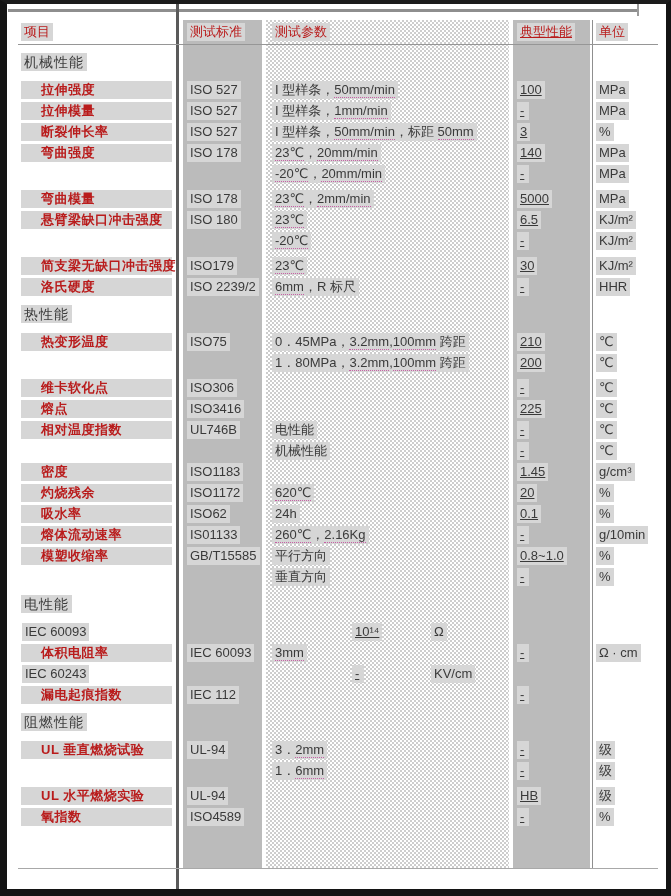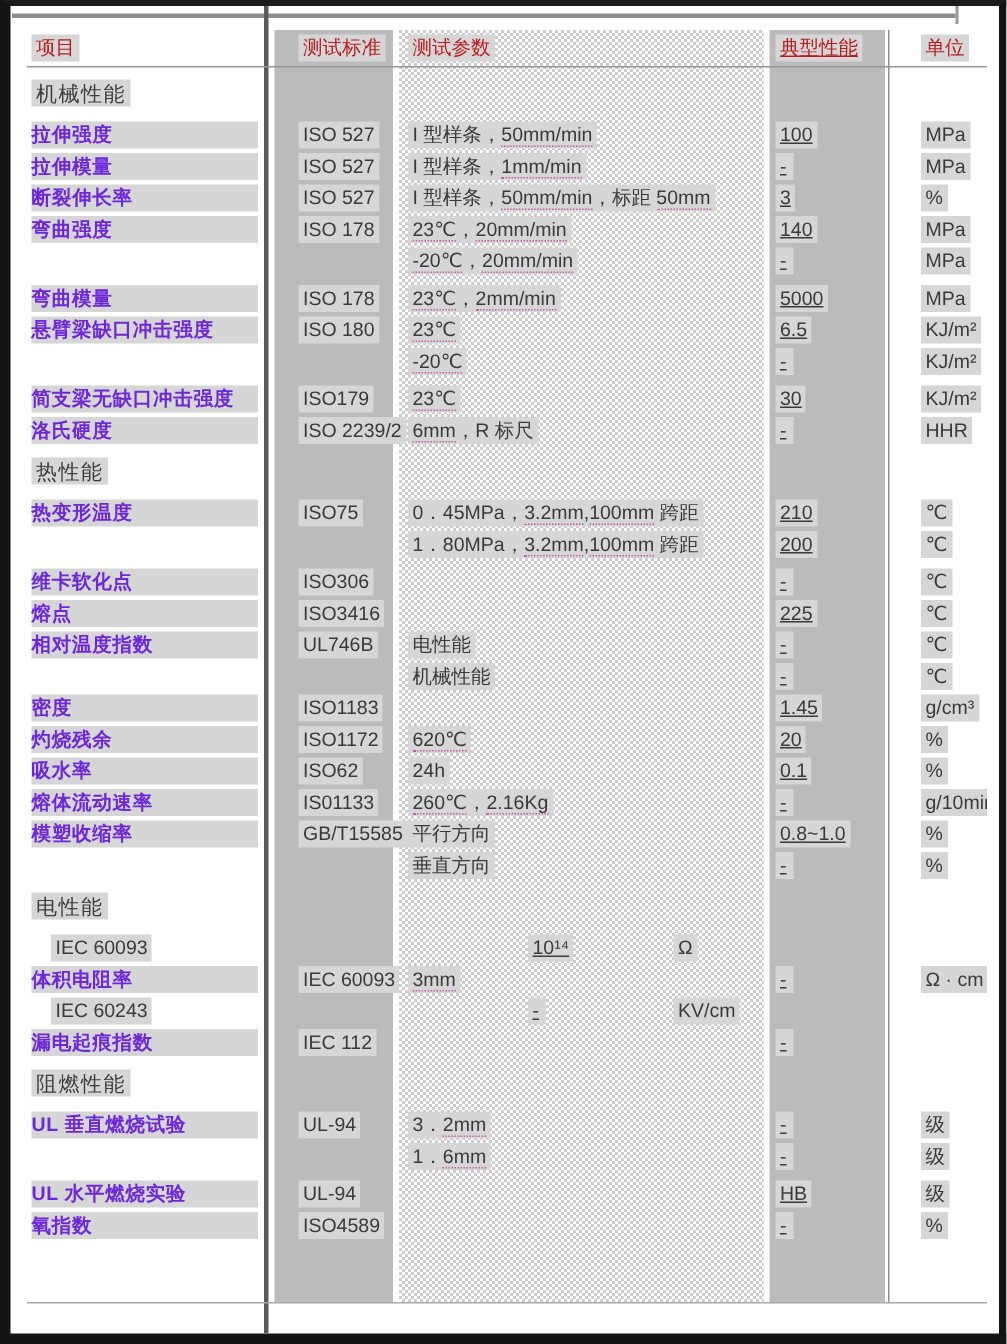--- a/index.html
+++ b/index.html
@@ -29,31 +29,31 @@
   .vline-unit{position:absolute;left:574px;top:0;width:1px;height:100%;background:#8f8f8f;z-index:0;}
 
   .hrow,.row{display:flex;position:relative;z-index:1;}
   .hrow{height:24px;align-items:center;border-bottom:1px solid #969696;}
   .row{height:21px;align-items:flex-end;}
   .row.section{height:22px;margin:6px 0;}
   .row.gap{margin-top:4px;}
 
   .c{box-sizing:border-box;height:100%;display:flex;align-items:center;overflow:visible;white-space:nowrap;}
   .c1{width:165px;padding-left:3px;}
-  .c2{width:83px;padding-left:16px;}
+  .c2{width:83px;padding-left:4px;}
   .c3{width:246px;padding-left:6px;}
   .c4{width:82px;padding-left:5px;}
-  .c5{width:64px;padding-left:20px;}
+  .c5{width:64px;padding-left:2px;}
 
   .hl{background:#d6d6d6;padding:1px 3px;font-size:13px;color:#3a3a3a;line-height:16px;}
   .hdr{font-size:13px;color:#b91c1c;}
   .name-hl{
     background:#d6d6d6;display:block;width:151px;margin-left:0;
-    font-weight:bold;font-size:13px;color:#6d28d9;line-height:18px;height:18px;
-    padding-left:0;box-sizing:border-box;letter-spacing:0.5px;
+    font-weight:bold;font-size:13px;color:#b91c1c;line-height:18px;height:18px;
+    padding-left:20px;box-sizing:border-box;letter-spacing:0.5px;
   }
   .section-label{font-size:14px;color:#3d3d3d;letter-spacing:1px;}
   .params .sq{border-bottom:1px dotted #c75fa5;padding-bottom:0px;}
   .c4 .hl{min-width:6px;text-decoration:underline;}
 </style>
 </head>
 <body>
 
 <div class="page">
   <div class="top-rule"></div>

